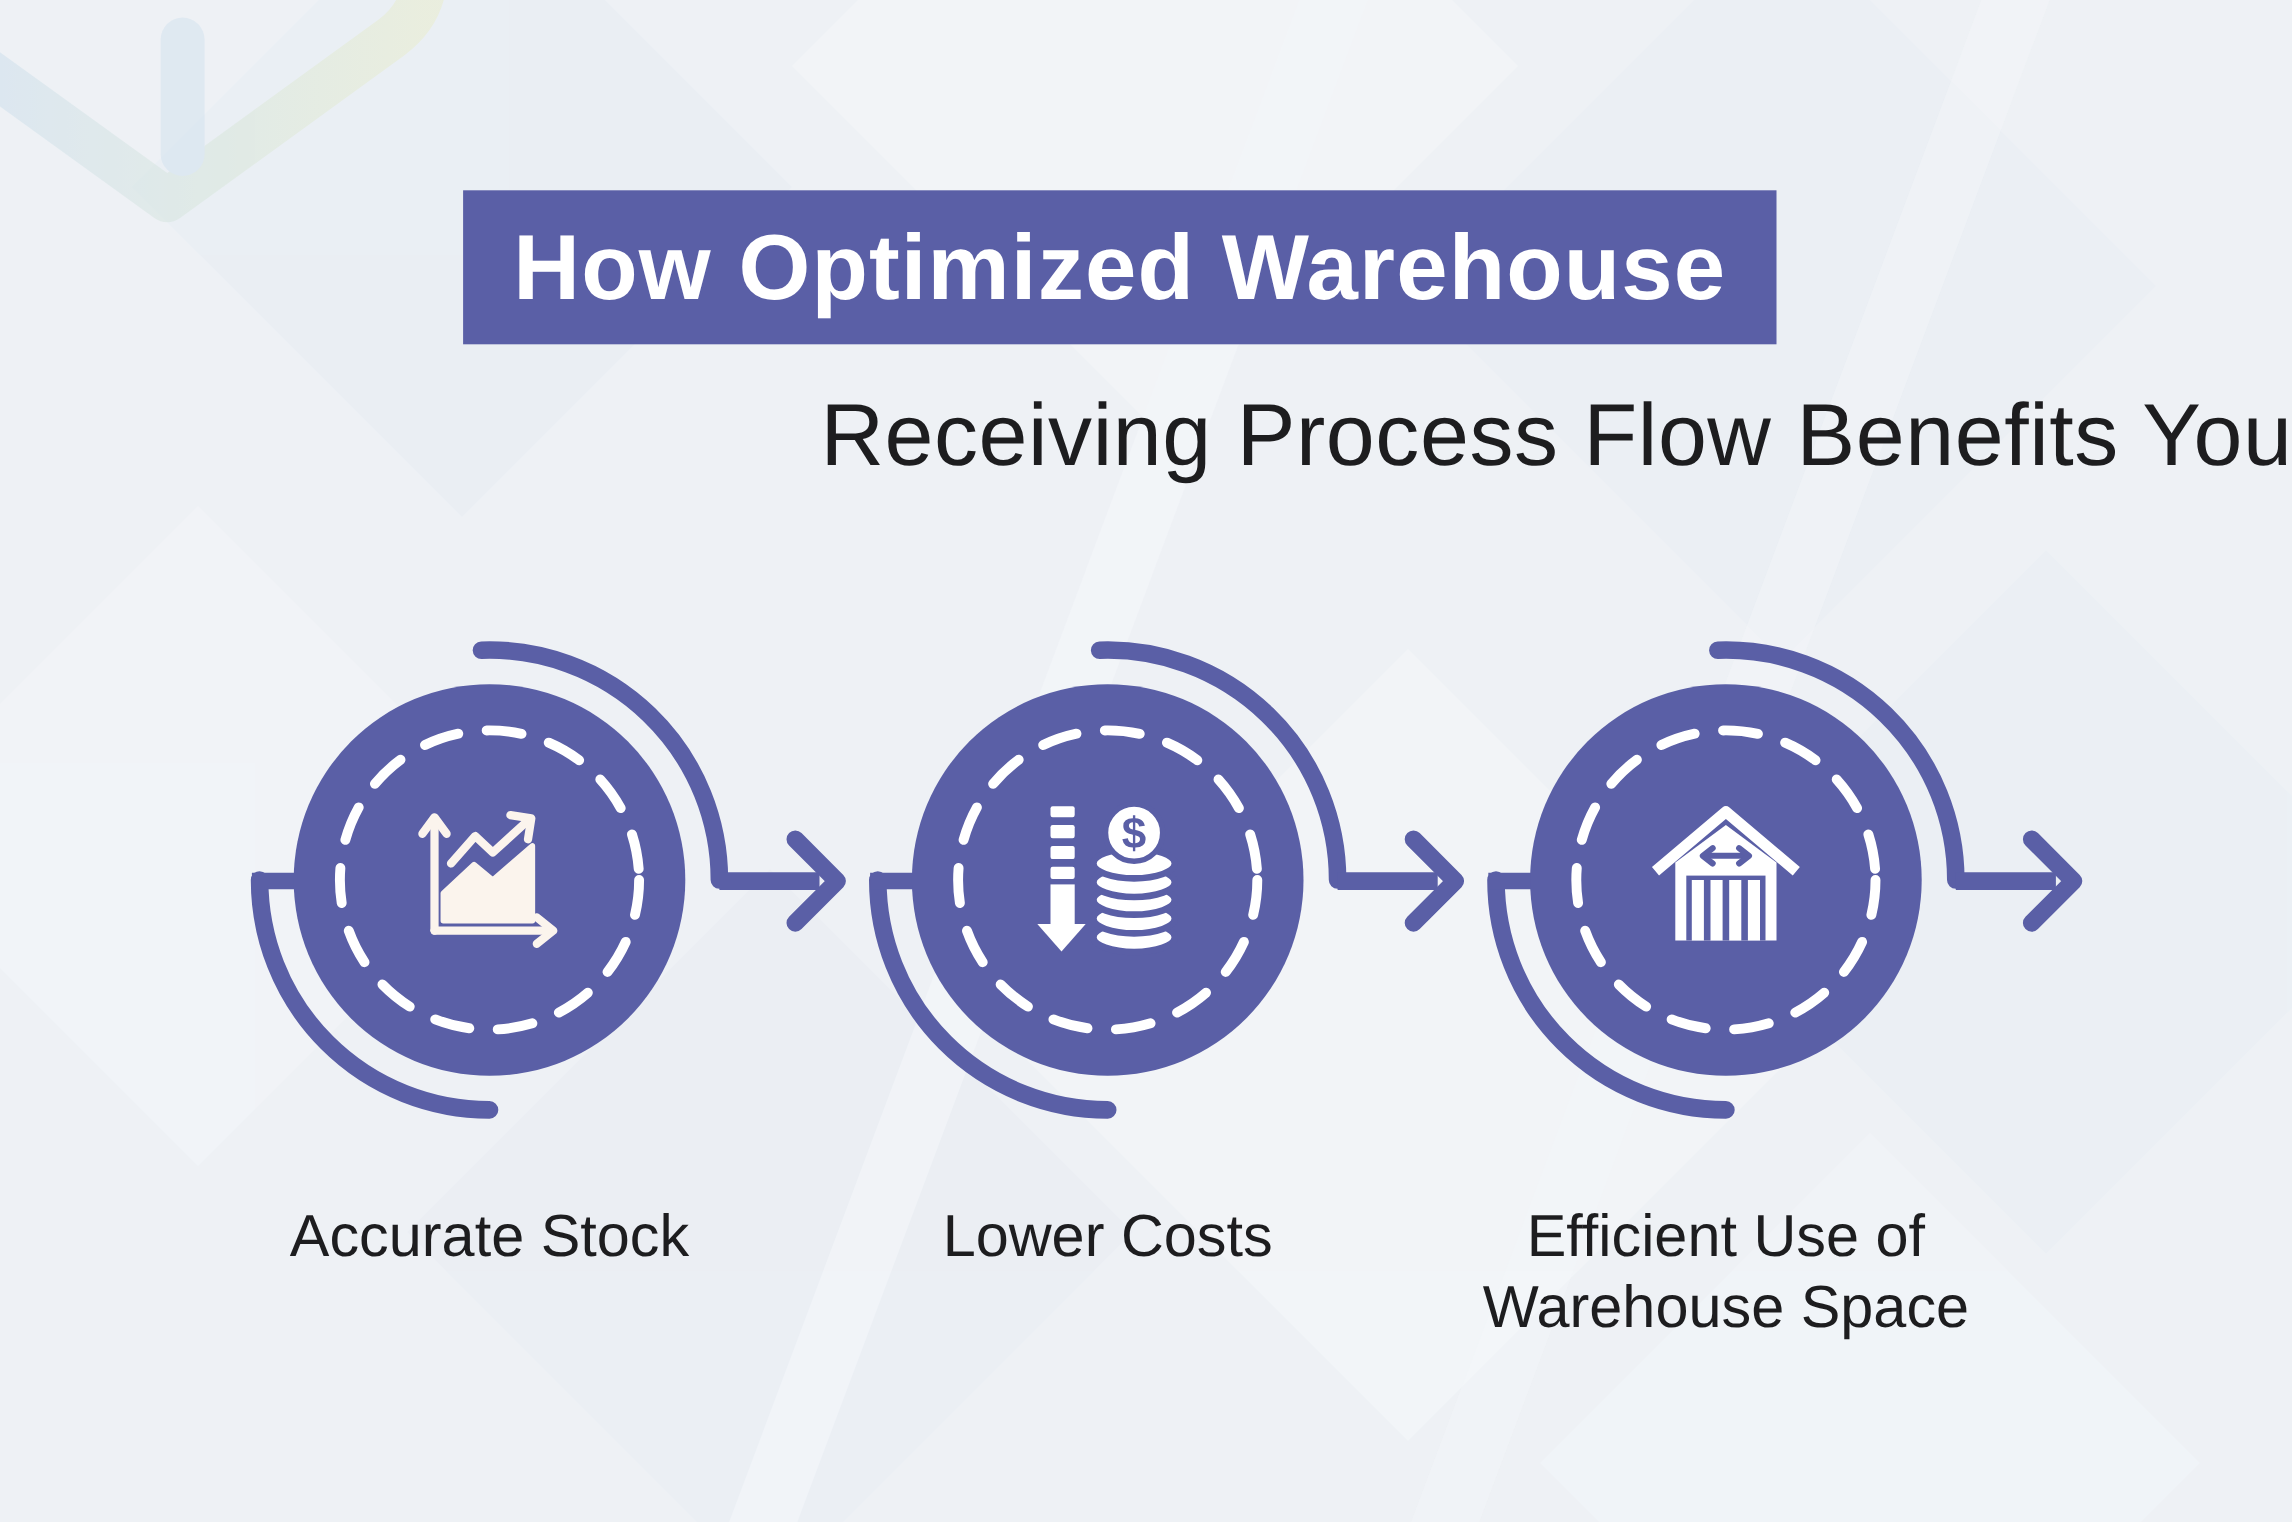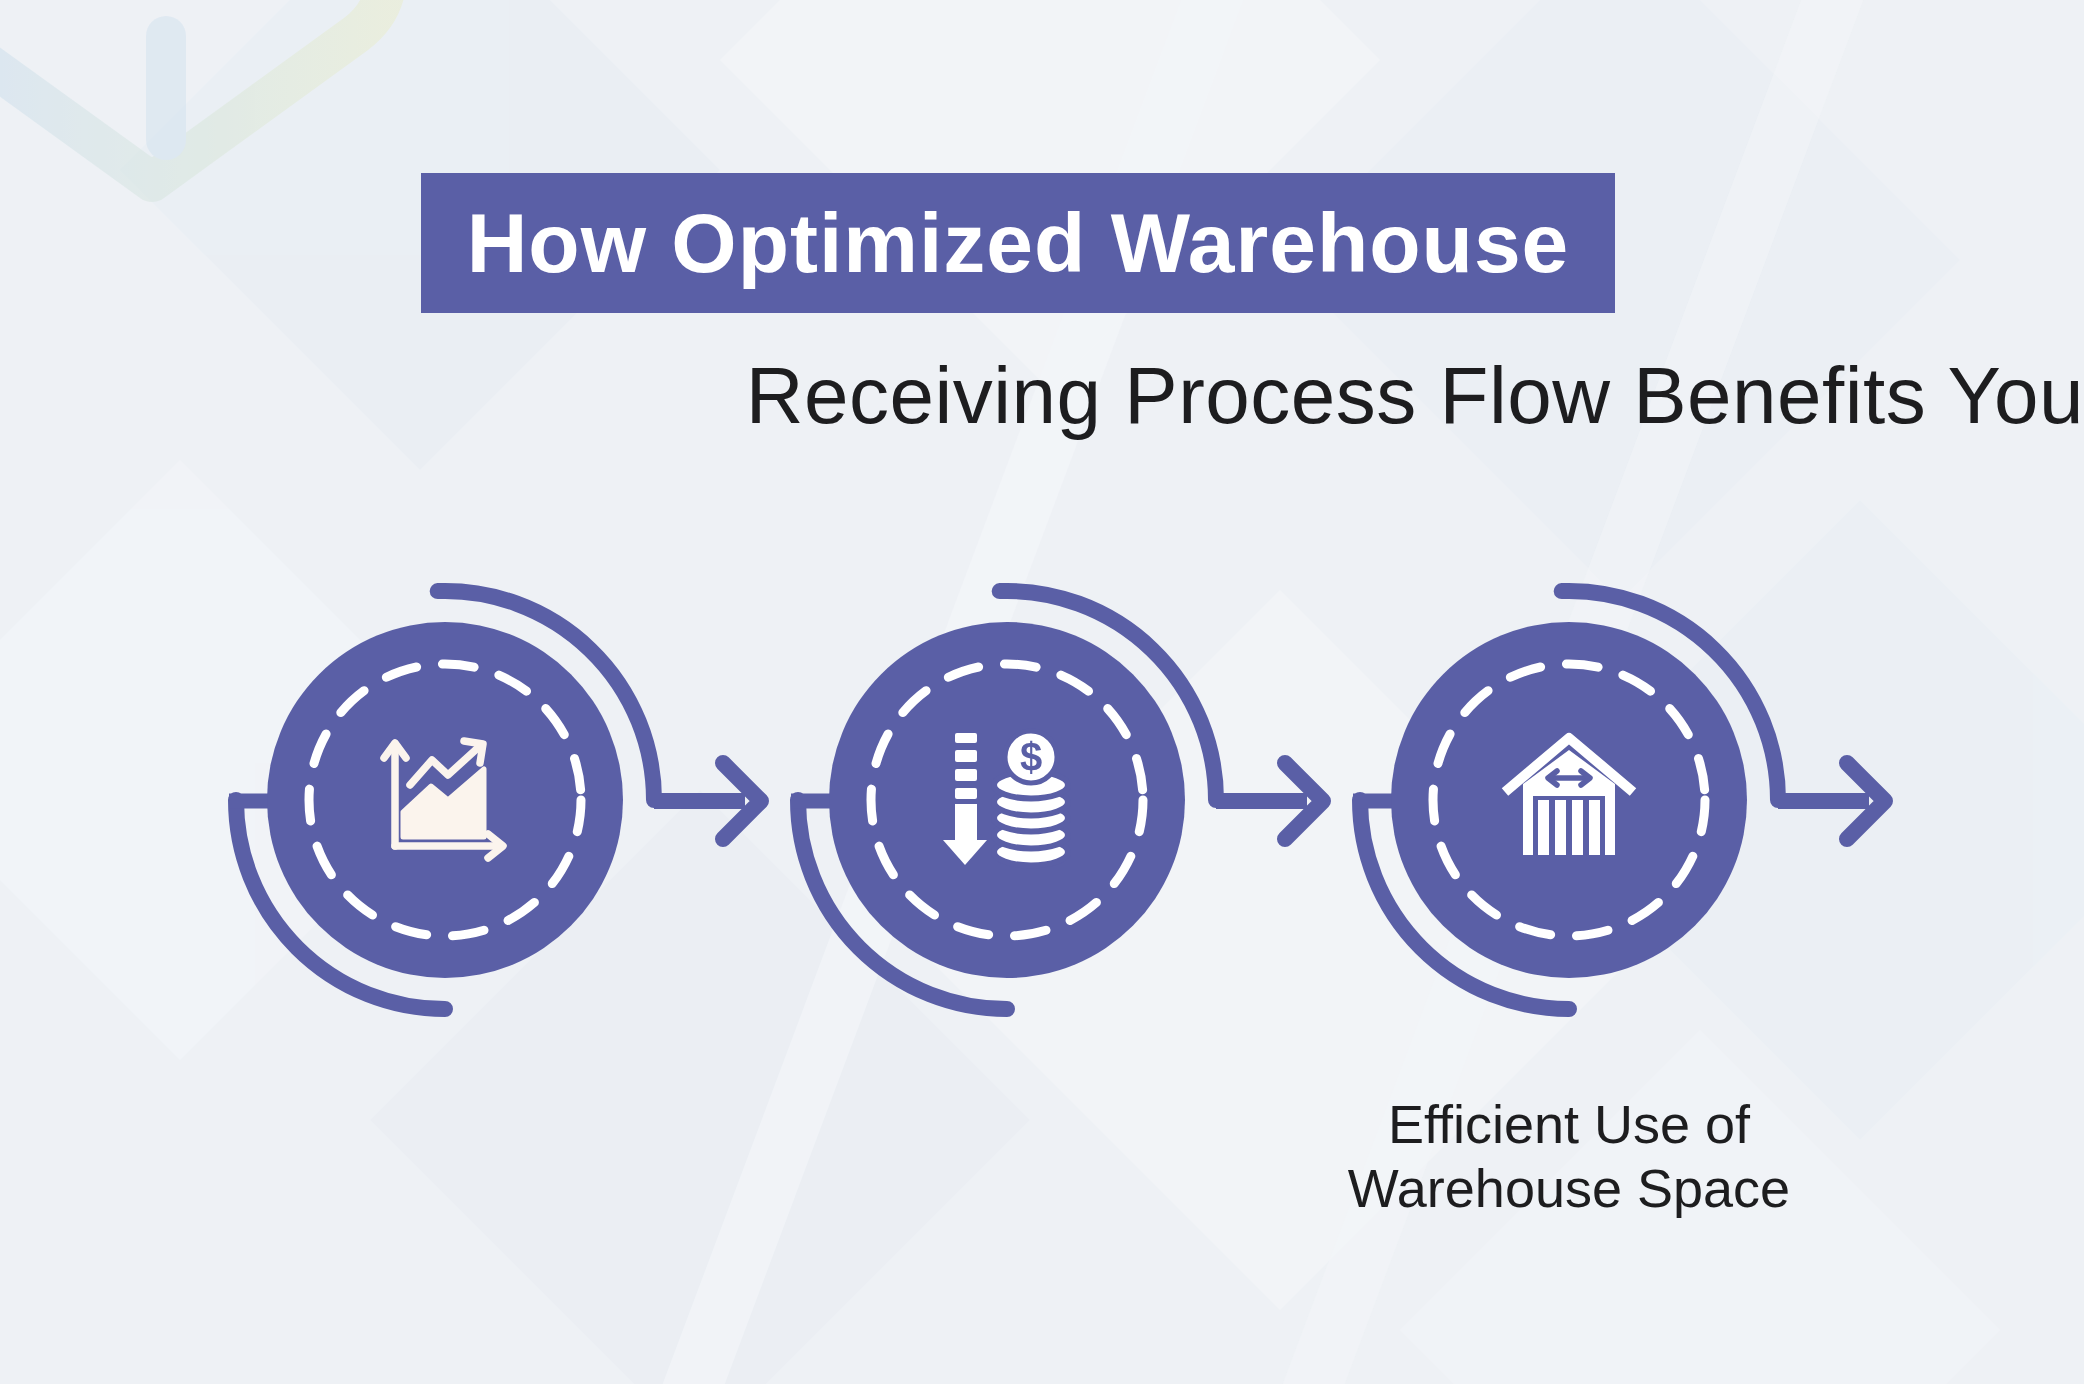--- a/index.html
+++ b/index.html
@@ -144,19 +144,23 @@
       <path d="M -64 -8 L 0 -62 L 64 -8" fill="none" stroke="#ffffff" stroke-width="10" stroke-linejoin="round"></path>
       <g stroke="var(--accent,#5a5fa6)" stroke-width="5.5" fill="none" stroke-linecap="round" stroke-linejoin="round">
         <line x1="-19" y1="-22" x2="19" y2="-22"></line>
         <path d="M -12 -29 L -21 -22 L -12 -15"></path>
         <path d="M 12 -29 L 21 -22 L 12 -15"></path>
       </g>
     </g>
   </svg>
 
   <div class="caption" style="left:165px">
+    <span>Accurate Stock</span>
+  </div>
+  <div class="caption" style="left:727px">
+    <span>Lower Costs</span>
   </div>
   <div class="caption" style="left:1289px">
     <span>Efficient Use of</span>
     <span>Warehouse Space</span>
   </div>
 
 </div>
 
 </body></html>

